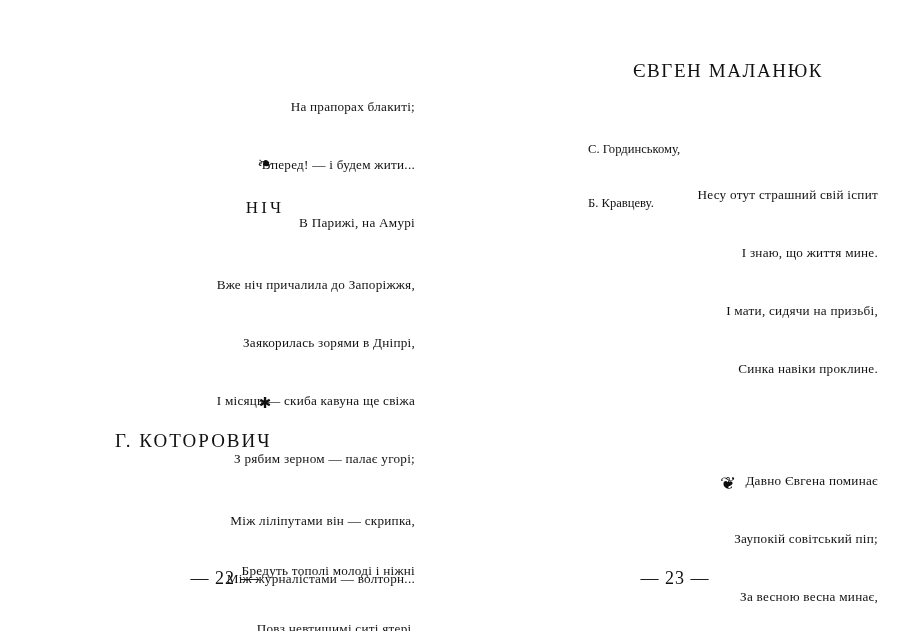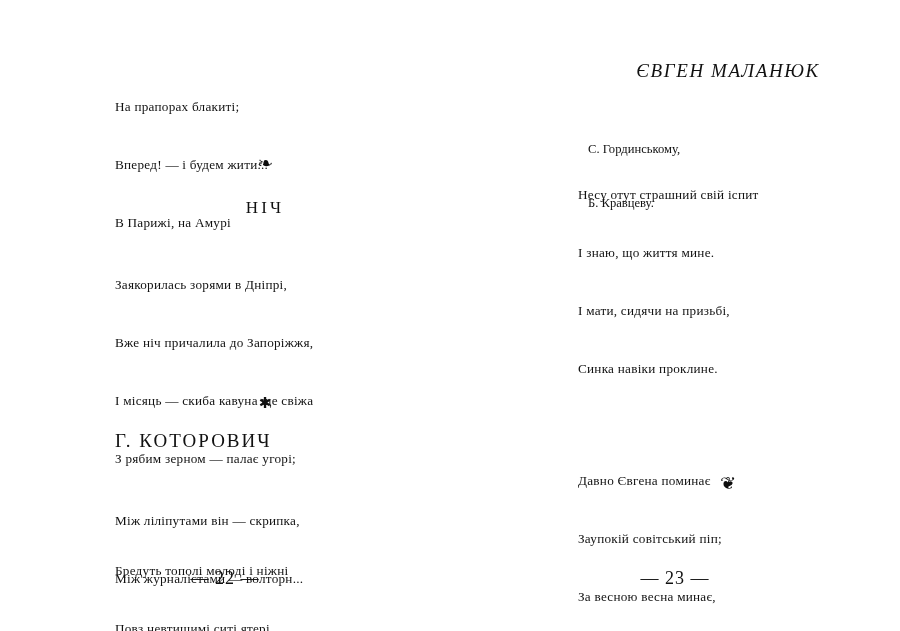--- a/index.html
+++ b/index.html
@@ -48,20 +48,21 @@
   }
 
   .verse {
     font-size: 13.2px;
     line-height: 19.4px;
     letter-spacing: 0.25px;
     white-space: pre;
   }
   .verse .line {
     white-space: pre;
+    text-align: right;
   }
 
   .stanza + .stanza {
     margin-top: 14px;
   }
 
   
   .poem-title {
     font-size: 17px;
     letter-spacing: 3.2px;
@@ -121,21 +122,21 @@
 
   
   .lp-stanza-top   { top: 58px; }
   .lp-orn-1        { top: 155px; left: 0; right: 0; width: auto; }
   .lp-title-nich   { top: 198px; left: 0; right: 0; width: auto; }
   .lp-nich-body    { top: 236px; }
   .lp-star         { top: 396px; left: 0; right: 0; width: auto; }
   .lp-title-kot    { top: 430px; left: 0; right: 0; width: auto; }
   .lp-kot-body     { top: 472px; }
 
-  .rp-author       { top: 60px; left: 0; right: 0; width: auto; font-style: italic; }
+  .rp-author       { top: 60px; left: 0; right: 0; width: auto; }
   .rp-dedication   { top: 104px; left: 218px; width: 200px; }
   .rp-body         { top: 146px; }
   .rp-orn-end      { top: 475px; left: 0; right: 0; width: auto; }
 </style>
 </head>
 <body>
 
 <div class="spread">
 
   <div class="page page-left">
@@ -148,22 +149,22 @@
       </div>
 
       <div class="block lp-orn-1 ornament">
         <span class="ornament-leaf">❧</span>
       </div>
 
       <h2 class="block lp-title-nich poem-title">НІЧ</h2>
 
       <div class="block lp-nich-body">
         <div class="stanza verse">
+          <div class="line">Вже ніч причалила до Запоріжжя,</div>
           <div class="line">Заякорилась зорями в Дніпрі,</div>
-          <div class="line">Вже ніч причалила до Запоріжжя,</div>
           <div class="line">І місяць — скиба кавуна ще свіжа</div>
           <div class="line">З рябим зерном — палає угорі;</div>
         </div>
         <div class="stanza verse">
           <div class="line">Бредуть тополі молоді і ніжні</div>
           <div class="line">Повз невтишимі ситі ятері,</div>
           
           
         </div>
       </div>

